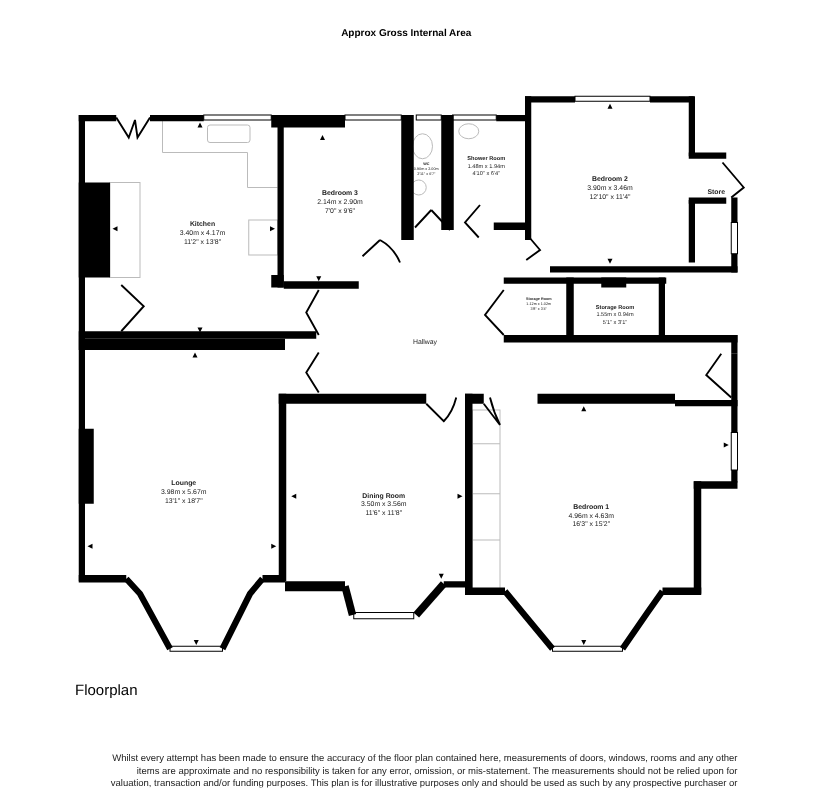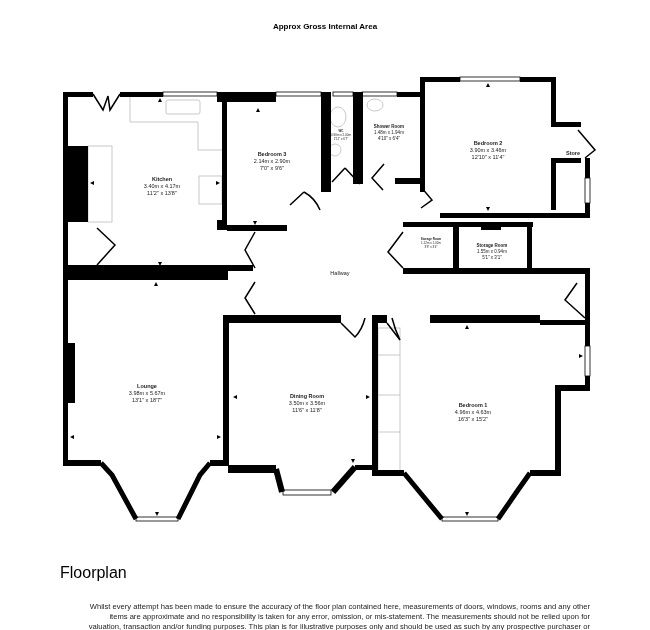--- a/index.html
+++ b/index.html
@@ -1,20 +1,20 @@
 <!DOCTYPE html>
 <html><head>
 <meta charset="utf-8">
 <style>
   html, body { margin:0; padding:0; background:#ffffff; }
   body { width:650px; height:630px; position:relative; overflow:hidden; font-family:"Liberation Sans", sans-serif; color:#000; }
   .header { position:absolute; top:22px; left:0; width:650px; text-align:center; font-weight:bold; font-size:8px; line-height:10px; }
   .plan { position:absolute; top:0; left:0; }
   .plan text { font-family:"Liberation Sans", sans-serif; fill:#222; }
-  .title { position:absolute; left:60px; top:564px; font-size:16px;text-align:center; }
+  .title { position:absolute; left:60px; top:545px; font-size:12px;text-align:center; }
   .disclaimer { position:absolute; left:80px; top:602px; width:510px; text-align:right; font-size:7.6px; line-height:10px; color:#222; }
 </style>
 </head>
 <body>
 
 <div class="header">
   <div>Approx Gross Internal Area</div>
 </div>
 
 <svg class="plan" width="650" height="630" viewBox="0 0 650 630">

